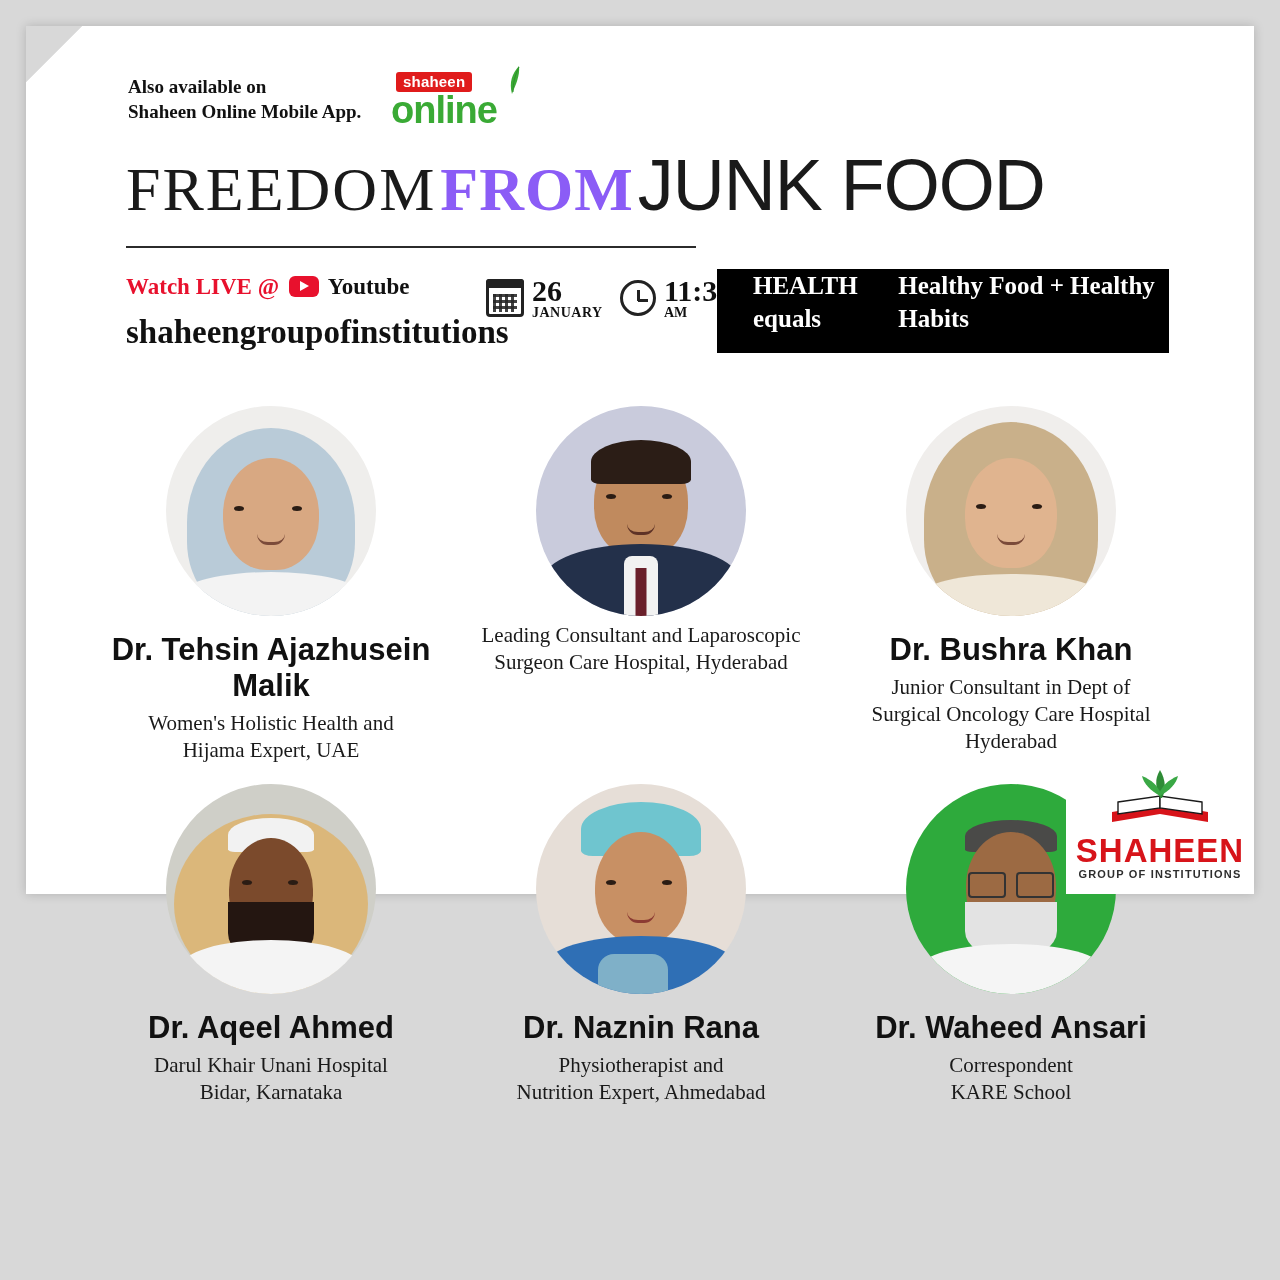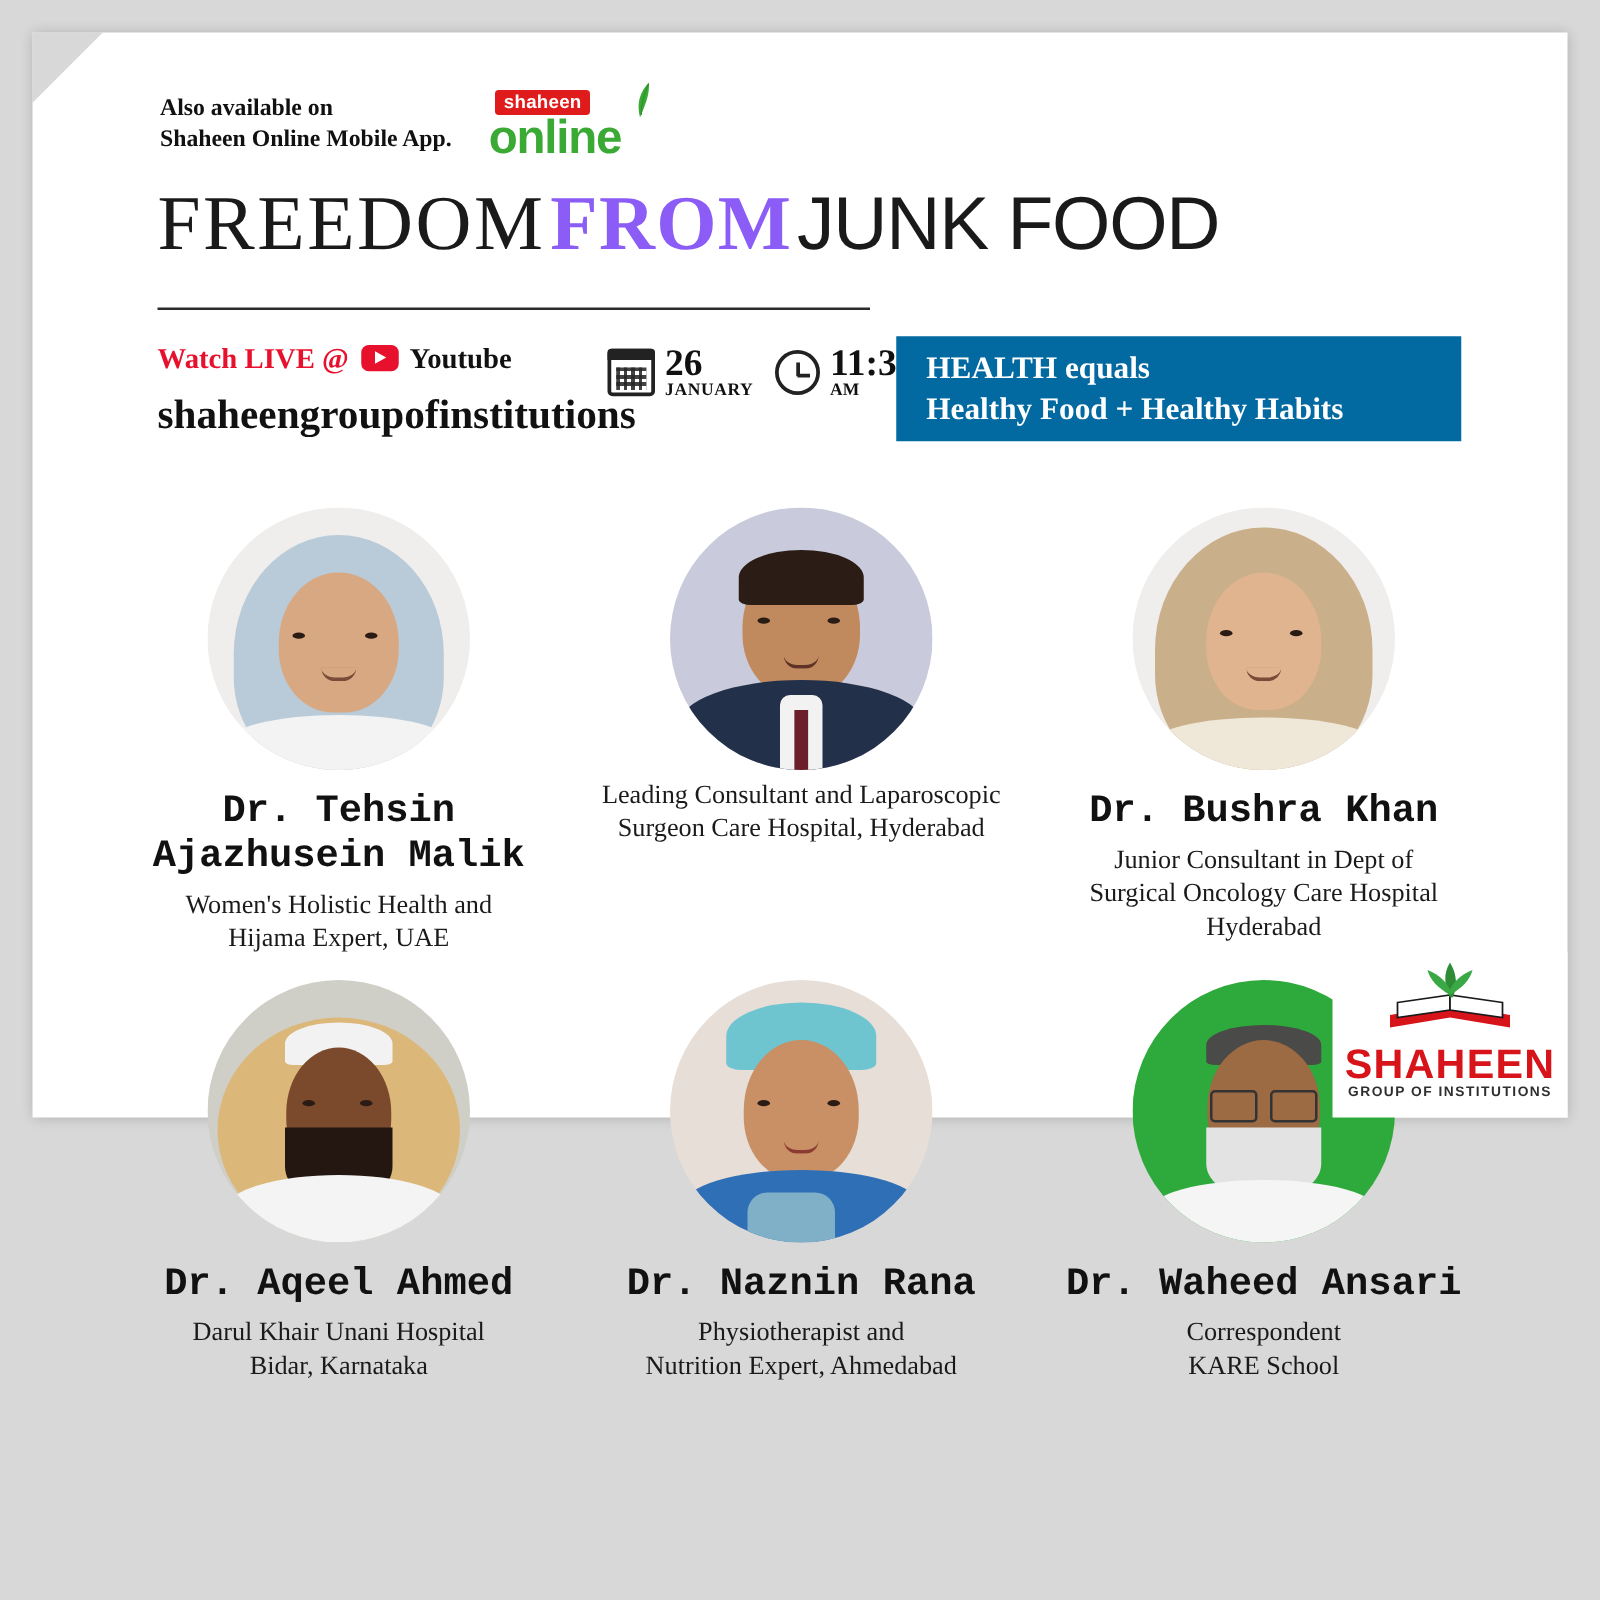--- a/index.html
+++ b/index.html
@@ -106,21 +106,21 @@
   }
   .t-from {
     font-family: "Liberation Serif", serif;
     font-size: 62px;
     font-weight: bold;
     letter-spacing: 1px;
     color: #8b5cf6;
   }
   .t-junk {
     font-family: "Liberation Sans", sans-serif;
-    font-size: 60px;
+    font-size: 72px;
     font-weight: normal;
     letter-spacing: -1px;
     color: #1a1a1a;
   }
 
   .rule {
     position: absolute;
     left: 100px;
     top: 220px;
     width: 570px;
@@ -262,25 +262,25 @@
     color: #111;
     display: block;
   }
 
   .health-banner {
     position: absolute;
     left: 691px;
     top: 243px;
     width: 452px;
     height: 84px;
-    background: #0369a1;
+    background: #000000;
     display: flex;
-    flex-direction: column;
+    flex-direction: row;
     justify-content: center;
-    padding-left: 24px;
+    padding-left: 36px;
     box-sizing: border-box;
   }
   .health-banner div {
     font-family: "Liberation Serif", serif;
     font-weight: bold;
     font-size: 25px;
     color: #ffffff;
     line-height: 33px;
   }
 
@@ -303,21 +303,21 @@
   .photo {
     width: 210px;
     height: 210px;
     border-radius: 50%;
     margin: 0 auto;
     overflow: hidden;
     position: relative;
   }
   .p-name {
     margin-top: 16px;
-    font-family: Liberation Mono, monospace;
+    font-family: Liberation Sans, sans-serif;
     font-weight: bold;
     font-size: 31px;
     color: #111;
     line-height: 36px;
   }
   .p-role {
     margin-top: 6px;
     font-family: "Liberation Serif", serif;
     font-size: 21px;
     color: #1a1a1a;

